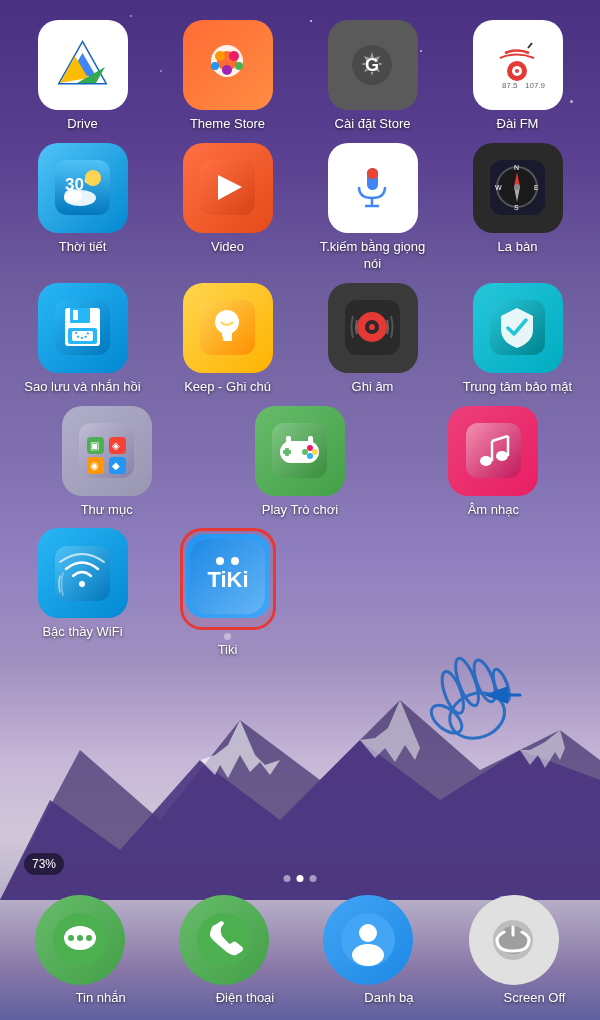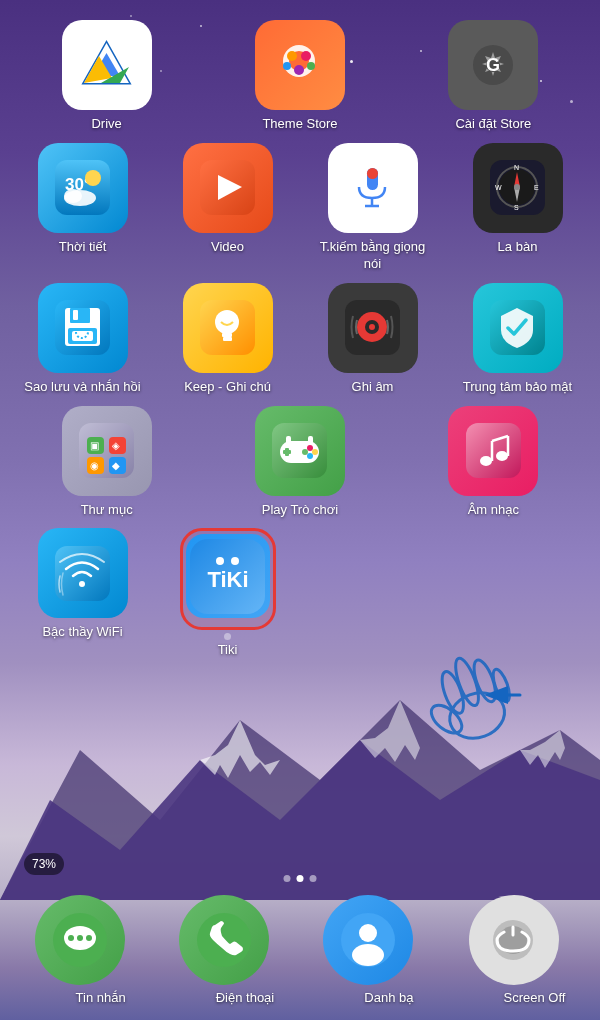--- a/index.html
+++ b/index.html
@@ -287,20 +287,40 @@
         <svg width="55" height="55" viewBox="0 0 55 55">
           <circle cx="27" cy="27" r="20" fill="#4a4a4a"></circle>
           <path d="M27 14 L29 20 L35 18 L32 24 L38 26 L32 28 L35 34 L29 32 L27 38 L25 32 L19 34 L22 28 L16 26 L22 24 L19 18 L25 20 Z" fill="#9e9e9e"></path>
           <circle cx="27" cy="27" r="7" fill="#4a4a4a"></circle>
 
           <text x="27" y="33" text-anchor="middle" font-size="18" font-weight="bold" fill="white" font-family="Arial">G</text>
         </svg>
       </div>
       <span class="app-label">Cài đặt Store</span>
     </div>
+    <div class="app-item">
+      <div class="app-icon icon-dai-fm">
+        <svg width="55" height="55" viewBox="0 0 55 55">
+          <rect x="5" y="5" width="45" height="45" rx="8" fill="white"></rect>
+
+          <path d="M15,15 Q27,10 39,15" fill="none" stroke="#e53935" stroke-width="2.5"></path>
+          <path d="M10,20 Q27,13 44,20" fill="none" stroke="#e53935" stroke-width="2"></path>
+
+          <circle cx="27" cy="33" r="10" fill="#e53935"></circle>
+          <circle cx="27" cy="33" r="5" fill="white"></circle>
+          <circle cx="27" cy="33" r="2" fill="#e53935"></circle>
+
+          <line x1="38" y1="10" x2="42" y2="5" stroke="#333" stroke-width="2"></line>
+
+          <text x="12" y="50" font-size="8" fill="#666" font-family="Arial">87.5</text>
+          <text x="35" y="50" font-size="8" fill="#666" font-family="Arial">107.9</text>
+        </svg>
+      </div>
+      <span class="app-label">Đài FM</span>
+    </div>
   </div>
 
   <div class="grid-row">
     <div class="app-item">
       <div class="app-icon icon-weather">
         <svg width="55" height="55" viewBox="0 0 55 55">
           <defs>
               <linearGradient id="wg" x1="0" y1="0" x2="0" y2="1">
                 <stop offset="0%" stop-color="#4fc3f7"></stop>
                 <stop offset="100%" stop-color="#0277bd"></stop>

